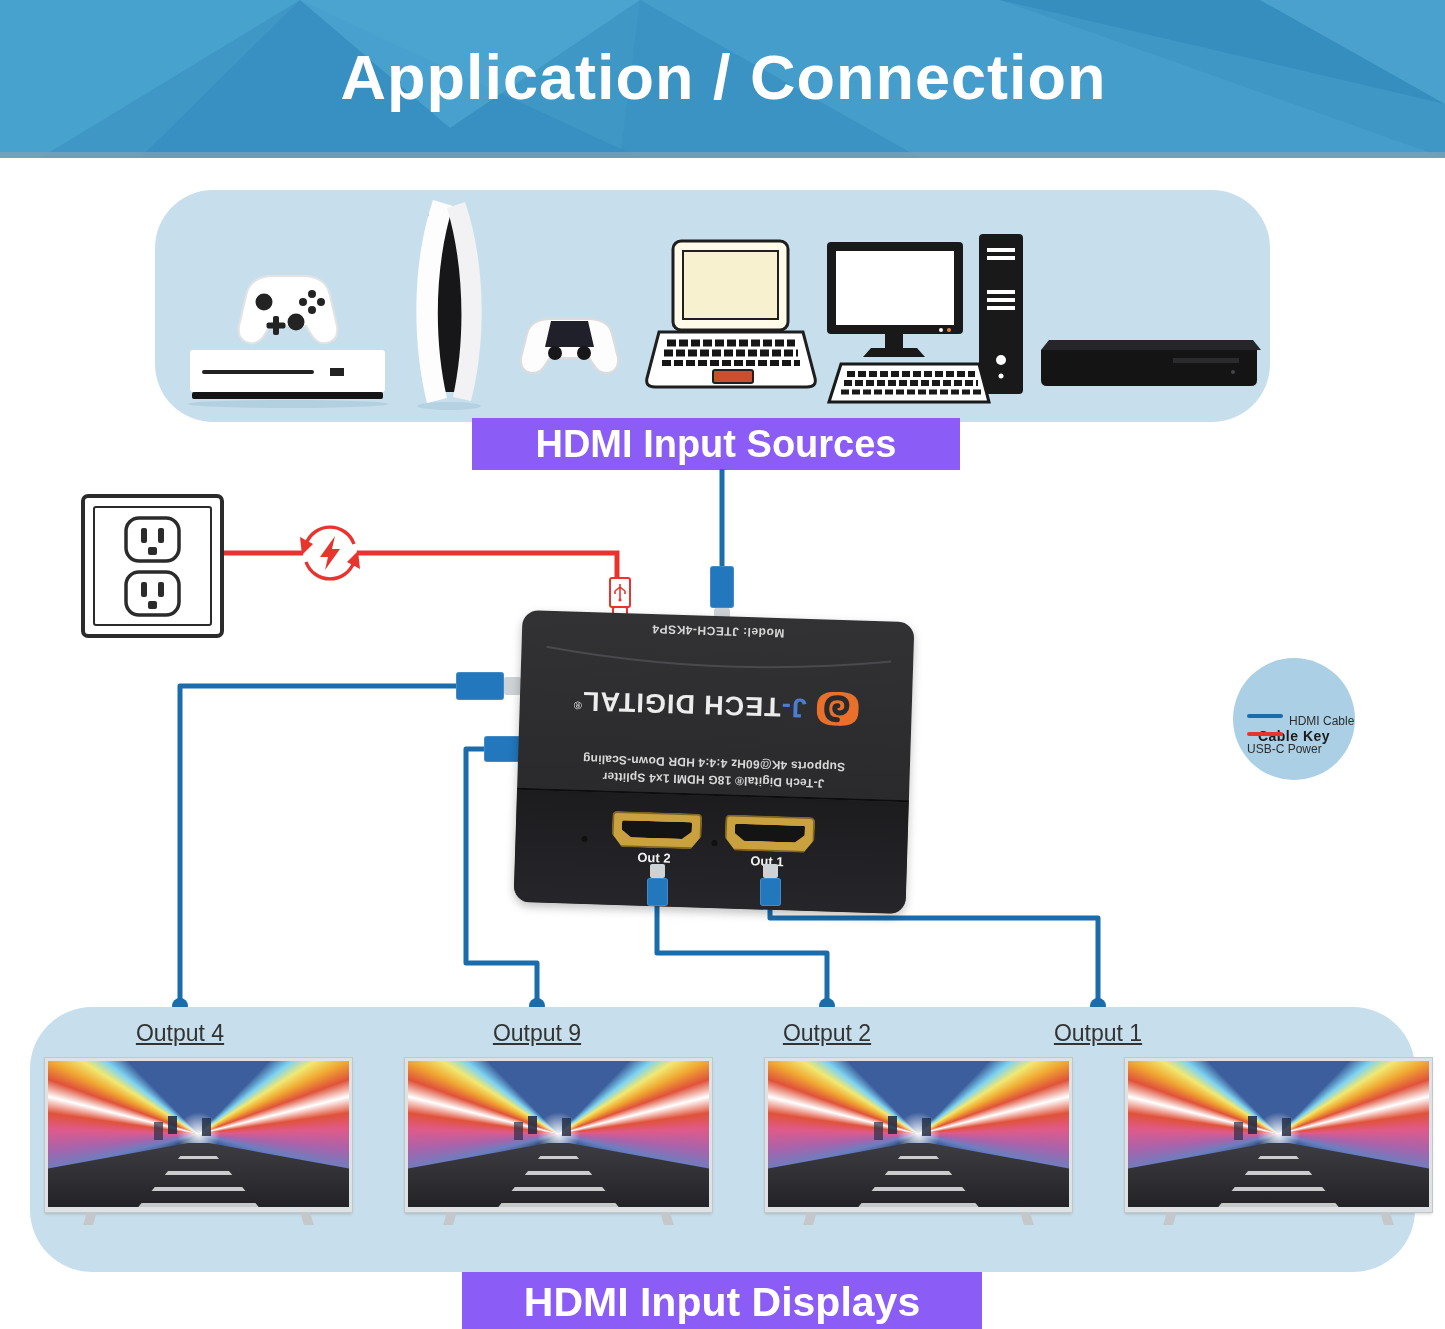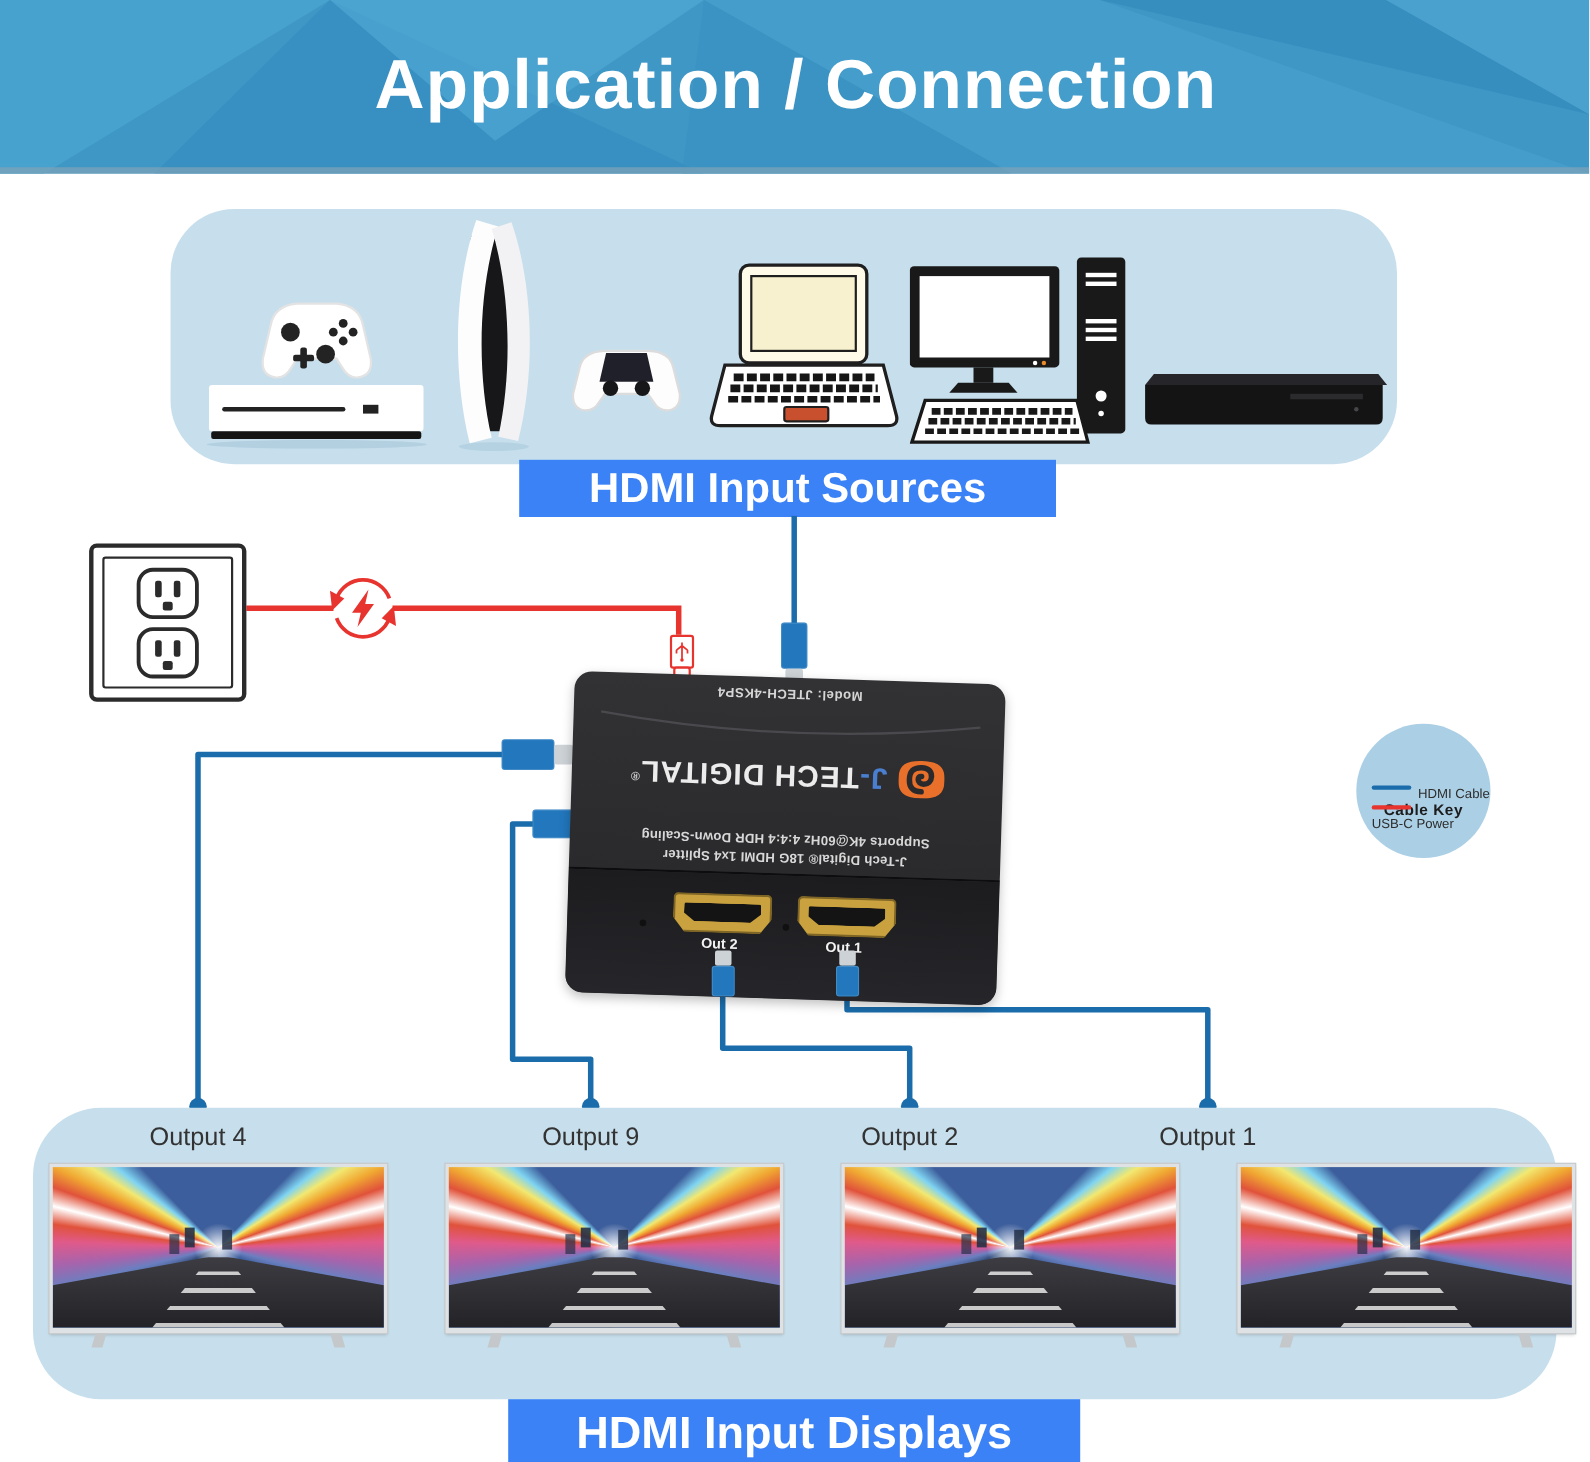--- a/index.html
+++ b/index.html
@@ -11,21 +11,21 @@
   .header{left:0;top:0;width:1445px;height:158px;}
   .header svg{display:block;}
   .header h1{position:absolute;left:0;top:0;width:100%;height:152px;margin:1px;
              display:flex;align-items:center;justify-content:center;
              color:#fff;font-size:63px;font-weight:bold;letter-spacing:1px;}
 
   
   .panel{background:#c7dfec;}
   .sources-panel{left:155px;top:190px;width:1115px;height:232px;border-radius:58px;}
   .outputs-panel{left:30px;top:1007px;width:1385px;height:265px;border-radius:62px;}
-  .blue-banner{background:#3b82f6;color:#fff;font-weight:bold;display:flex;
+  .blue-banner{background:#8b5cf6;color:#fff;font-weight:bold;display:flex;
                align-items:center;justify-content:center;}
   .input-banner{left:472px;top:418px;width:488px;height:52px;font-size:38px;}
   .output-banner{left:462px;top:1272px;width:520px;height:60px;font-size:41px;}
 
   
   .cable-key{left:1233px;top:658px;width:122px;height:122px;border-radius:50%;
              background:#abcfe5;padding:0;}
   .cable-key .ck-title{position:absolute;top:26px;width:100%;text-align:center;
              font-weight:bold;font-size:14px;color:#1c1c1c;letter-spacing:.5px;margin-top:44px;}
   .ck-row{position:absolute;left:14px;display:flex;align-items:flex-start;gap:6px;}
@@ -62,21 +62,21 @@
   .port-label{position:absolute;color:#f2f2f2;font-size:13px;font-weight:bold;width:86px;
           text-align:center;}
   .screw{position:absolute;width:6px;height:6px;border-radius:50%;background:#101010;}
 
   
   .conn-body{background:#2277bd;border-radius:3px;box-shadow:inset 0 0 0 1px rgba(255,255,255,.15);}
   .conn-tip{background:#cdd2d6;border-radius:2px;}
   .usb-c{border:2.5px solid #e8342e;background:#fff;border-radius:3px;}
 
   
-  .out-label{top:1020px;width:170px;text-align:center;font-size:23px;color:#333;}
+  .out-label{top:1020px;width:170px;text-align:center;font-size:23px;color:#333;text-decoration:underline;}
   .tv{top:1058px;width:307px;height:154px;background:#dfe2e4;padding:0;
       box-shadow:0 0 0 1px #c3c7ca,0 2px 3px rgba(0,0,0,.18);}
   .screen{position:absolute;left:3px;top:3px;right:3px;bottom:5px;overflow:hidden;
       background:
         radial-gradient(circle at 50% 50%,rgba(255,255,255,.95) 0,rgba(255,255,255,0) 13%),
         conic-gradient(from 0deg at 50% 50%,
           #3d5e9c 0deg 44deg,#7fd4f2 52deg,#f2e871 58deg,#f0a832 64deg,#e0523a 70deg,
           #ffffff 76deg,#e0523a 82deg,#e05a8a 88deg,#a963ab 96deg,#6a7fc0 104deg,
           #3d5e9c 116deg 178deg,#35507f 182deg 244deg,#6a7fc0 256deg,#a963ab 264deg,
           #e05a8a 272deg,#e0523a 278deg,#ffffff 284deg,#e0523a 290deg,#f0a832 296deg,

